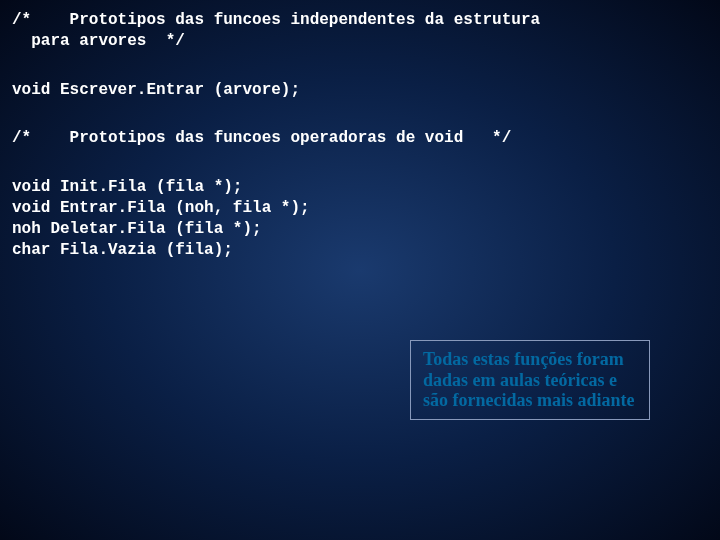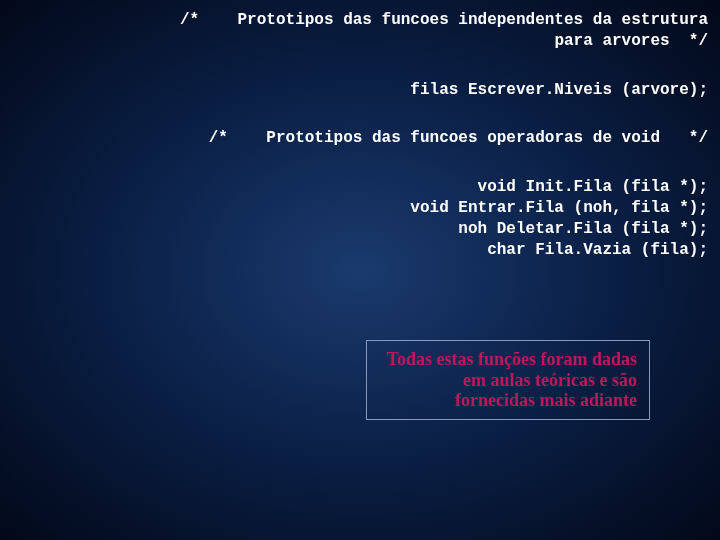--- a/index.html
+++ b/index.html
@@ -1,55 +1,55 @@
 <!DOCTYPE html>
 <html><head>
 <meta charset="utf-8">
 <style>
-  * { margin: 0; padding: 0; box-sizing: border-box; text-align: right; }
+  * { margin: 0; padding: 0; box-sizing: border-box; }
   body {
     width: 720px;
     height: 540px;
     background: radial-gradient(ellipse at center, #1a3a6e 0%, #0a1f45 50%, #020818 100%);
     font-family: "Courier New", Courier, monospace;
     color: #ffffff;
     font-size: 16px;
     font-weight: bold;
     padding: 10px 12px;
     overflow: hidden;
     position: relative;
   }
   .code-block {
     line-height: 1.3;
     white-space: pre-wrap;
   }
   .comment1 { margin-bottom: 28px; }
   .line1 { margin-bottom: 28px; }
   .comment2 { margin-bottom: 28px; }
-  .lines2 { margin-bottom: 20px; margin-left: 42px; }
+  .lines2 { margin-bottom: 20px; }
   .note-box {
     position: absolute;
     right: 70px;
     top: 340px;
-    width: 284px;
+    width: 240px;
     border: 1px solid #8899bb;
     padding: 8px 12px;
     font-family: "Times New Roman", Times, serif;
     font-size: 18px;
     font-weight: bold;
-    color: #be185d;
+    color: #0369a1;
     line-height: 1.15;
   }
 </style>
 </head>
 <body>
 
 <div class="code-block comment1">/*    Prototipos das funcoes independentes da estrutura
   para arvores  */</div>
-<div class="code-block line1">filas Escrever.Niveis (arvore);</div>
+<div class="code-block line1">void Escrever.Entrar (arvore);</div>
 <div class="code-block comment2">/*    Prototipos das funcoes operadoras de void   */</div>
 <div class="code-block lines2">void Init.Fila (fila *);
 void Entrar.Fila (noh, fila *);
 noh Deletar.Fila (fila *);
 char Fila.Vazia (fila);</div>
 
 <div class="note-box">
   <span>Todas estas funções foram dadas em aulas teóricas e são fornecidas mais adiante</span>
 </div>
 

